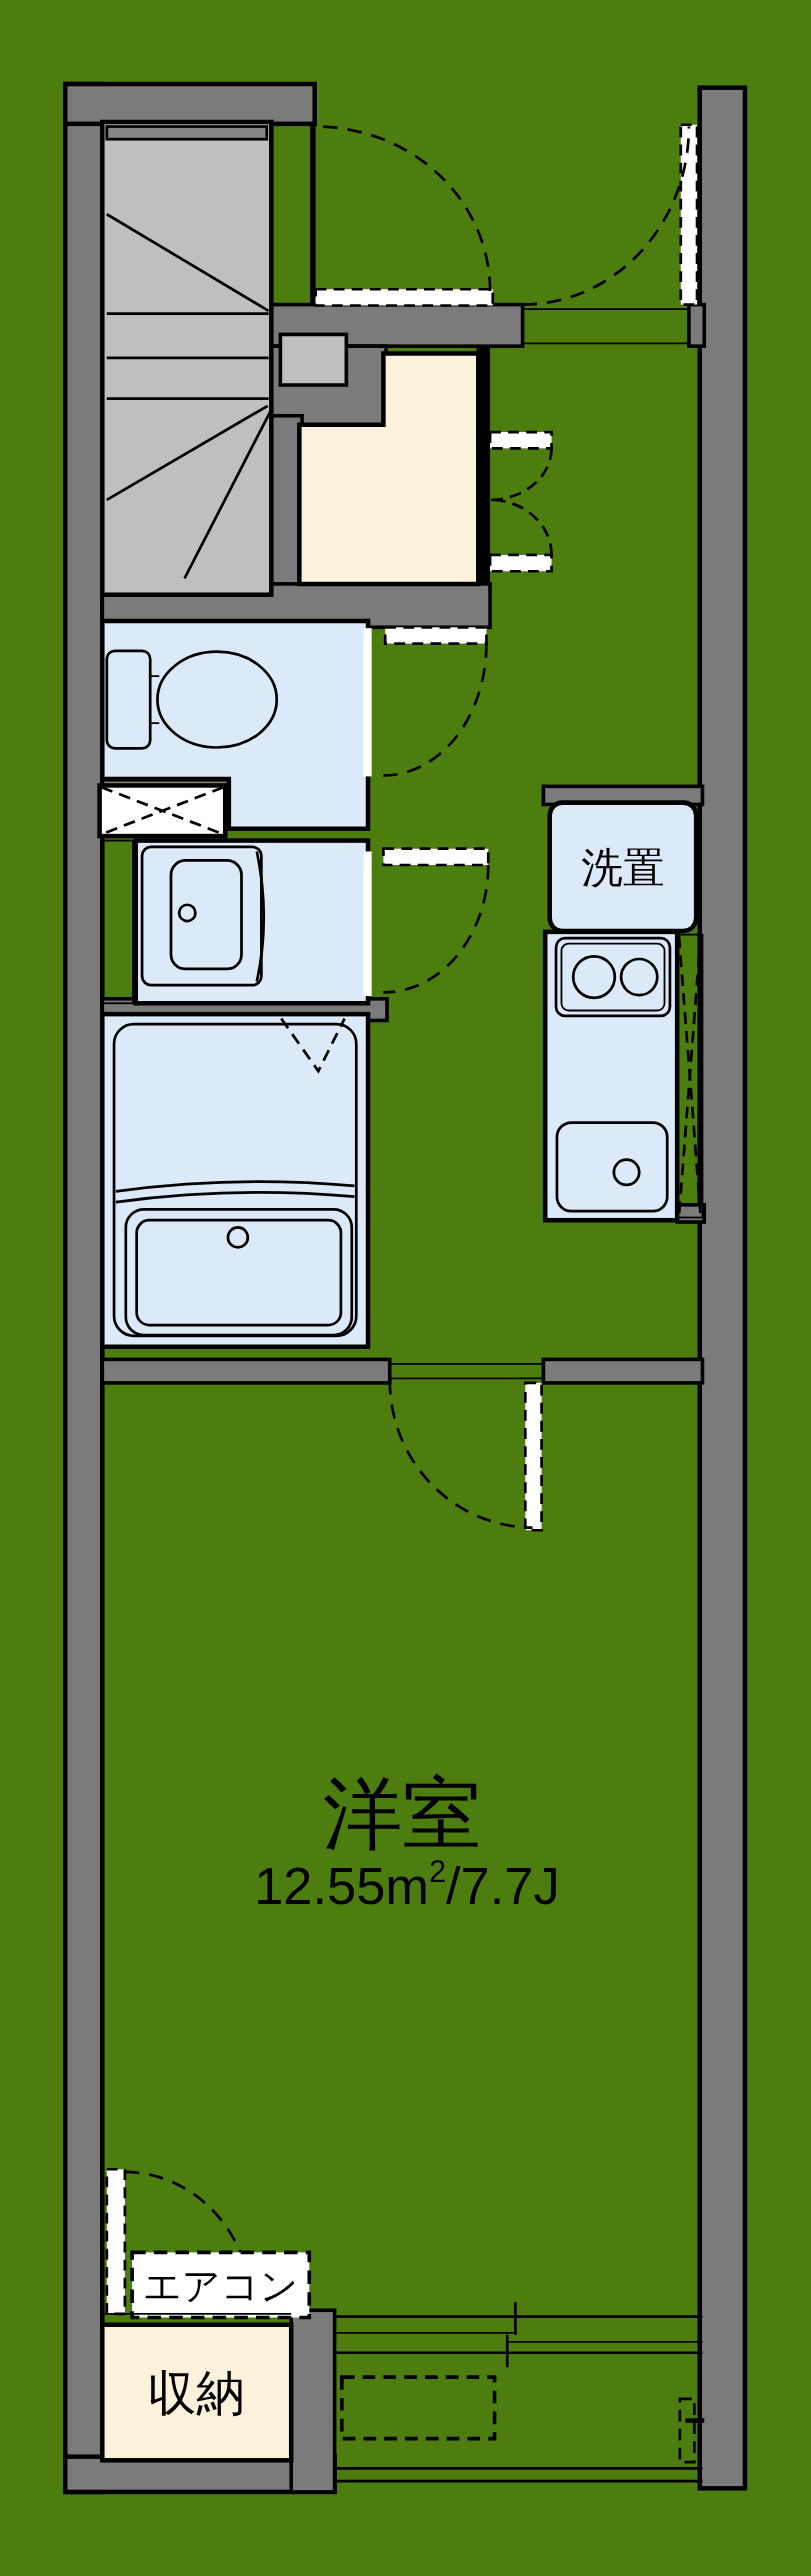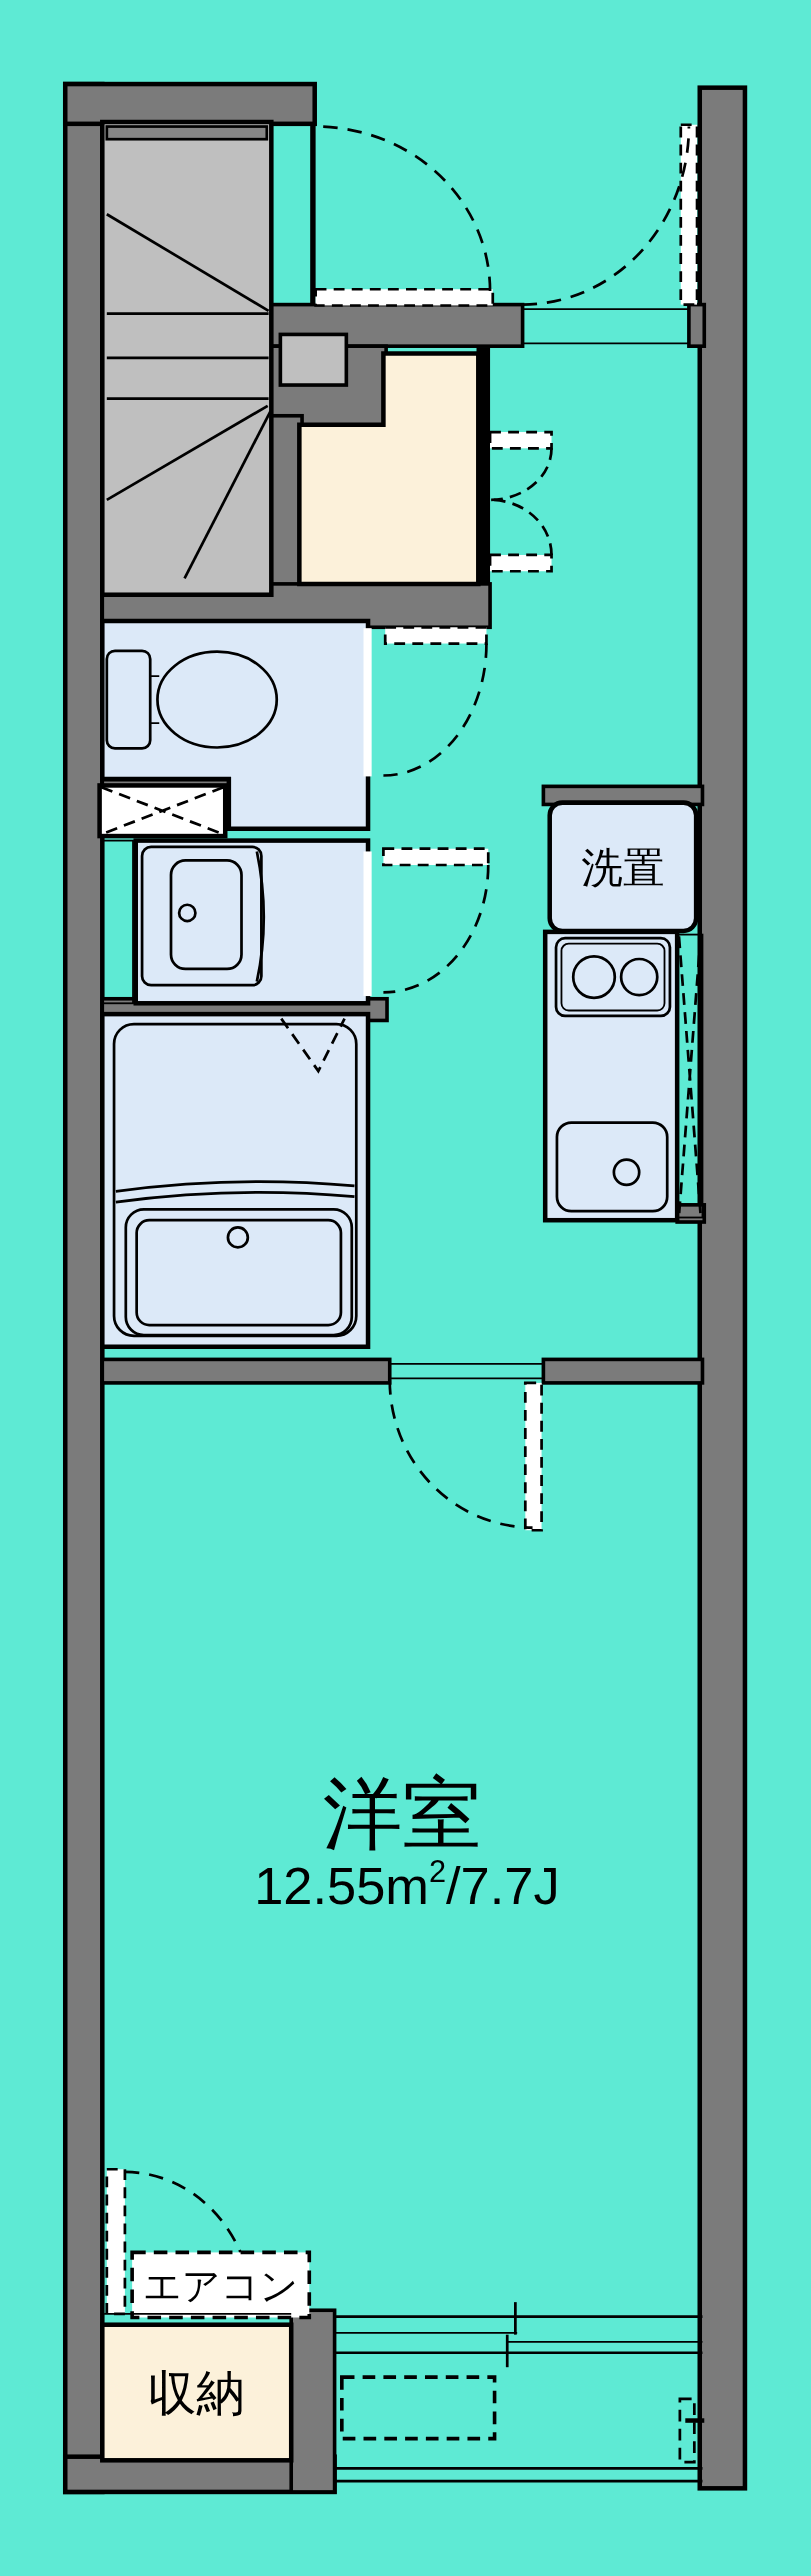--- a/index.html
+++ b/index.html
@@ -1,16 +1,16 @@
 <!DOCTYPE html>
 <html style="font-size:14.5px"><head>
 <meta charset="utf-8">
 <style>
   html,body{margin:0;padding:0;background:#ffffff;}
-  .page{position:relative;width:812px;height:2576px;background:#5eead4;
+  .page{position:relative;width:812px;height:2576px;background:#4d7c0f;
         font-family:"Liberation Sans","DejaVu Sans",sans-serif;}
   svg{display:block;}
   .wall{fill:#7b7b7b;stroke:#000000;stroke-width:4;}
   .wall-heavy{fill:#7b7b7b;stroke:#000000;stroke-width:5;}
   .wall-black{fill:#000000;stroke:none;}
   .stairs-fill{fill:#bfbfbf;stroke:#000000;stroke-width:5;}
   .stairs-bar{fill:#868686;stroke:#000000;stroke-width:3;}
   .landing{fill:#bfbfbf;stroke:#000000;stroke-width:4;}
   .room-blue{fill:#dce9f8;stroke:#000000;stroke-width:5;}
   .room-cream{fill:#fcf1da;stroke:#000000;stroke-width:5;}

